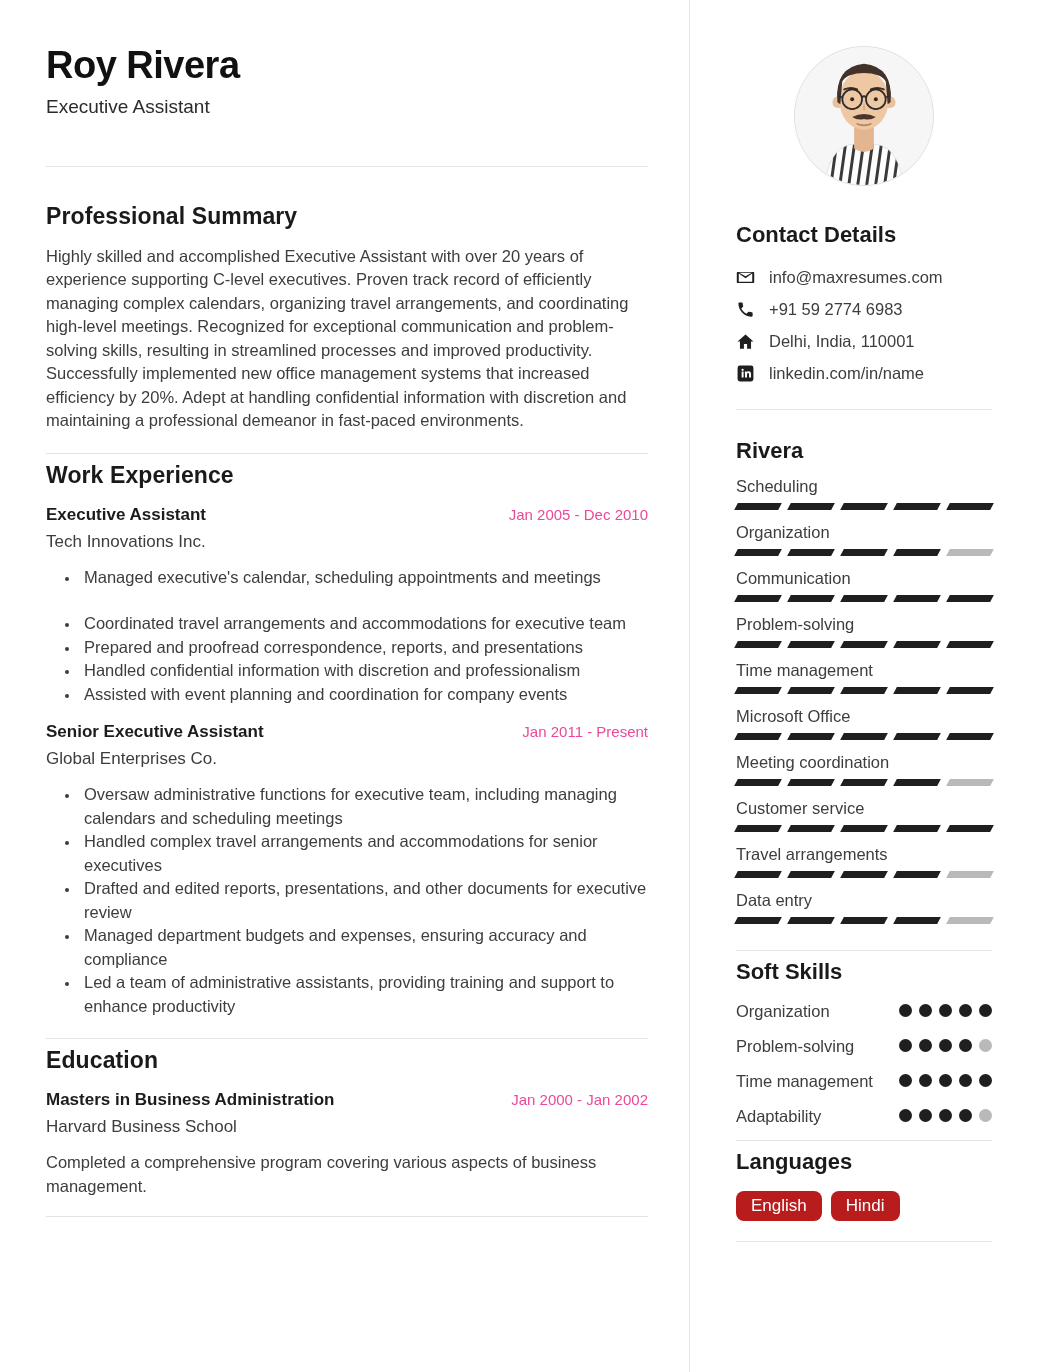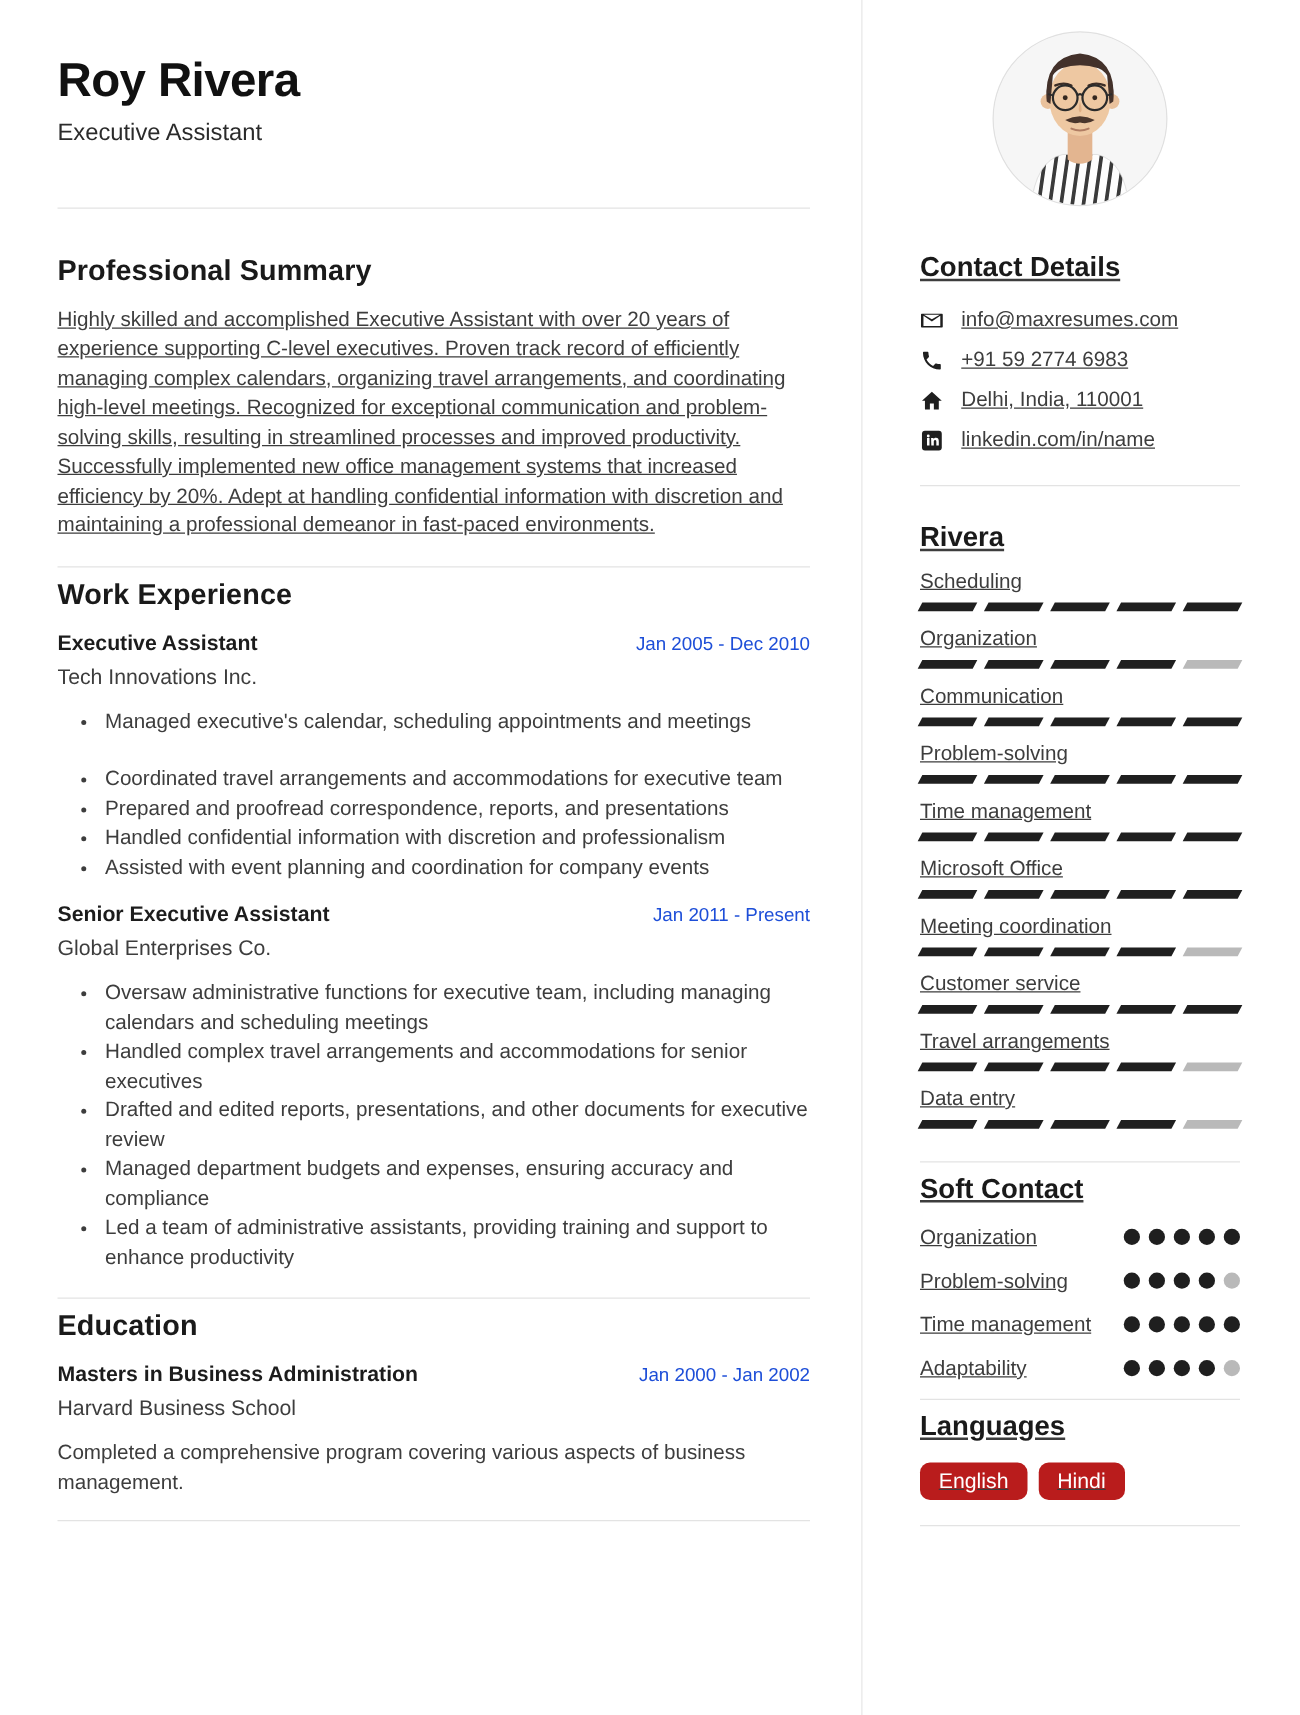--- a/index.html
+++ b/index.html
@@ -23,44 +23,43 @@
   .header-rule { margin-top: 48px; }
   .section-heading {
     font-size: 23px; font-weight: 700; color: #1a1a1a; letter-spacing: 0.1px;
   }
   .summary-heading { margin-top: 36px; }
   .section-rule { margin-top: 20px; }
   .tight-heading { margin-top: 8px; }
   .summary-text {
     margin-top: 15px; font-size: 16.5px; line-height: 23.5px; color: #3d3d3d;
     max-width: 602px;
-    text-decoration: underline;
   }
   .job-head, .edu-head {
     display: flex; justify-content: space-between; align-items: baseline;
     margin-top: 16px; max-width: 602px;
   }
   .job-title, .degree { font-size: 17px; font-weight: 700; color: #1c1c1c; }
-  .dates { font-size: 15px; color: #1d4ed8; }
+  .dates { font-size: 15px; color: #ec4899; }
   .company, .school { font-size: 17px; color: #3d3d3d; margin-top: 7px; }
   ul.bullets { margin: 14px 0 14px; padding-left: 34px; max-width: 602px; }
   ul.bullets li {
     font-size: 16.5px; line-height: 23.5px; color: #3d3d3d; padding-left: 4px;
   }
   ul.bullets li::marker { color: #3d3d3d; font-size: 0.85em; }
   li.gap-after { margin-bottom: 23px; }
   .edu-desc { margin-top: 14px; font-size: 16.5px; line-height: 23.5px; max-width: 602px; }
   .edu-item { margin-bottom: 18px; }
   .final-rule { margin-top: 18px; }
 
   
   .v-divider { width: 1px; background: #e8e8e8; margin-left: 41px; align-self: stretch; }
 
   
-  .sidebar { width: 256px; margin-left: 46px; padding-top: 25px; text-decoration: underline; }
+  .sidebar { width: 256px; margin-left: 46px; padding-top: 46px; }
   .avatar-wrap { display: flex; justify-content: center; }
   .avatar {
     width: 140px; height: 140px; border-radius: 50%;
     border: 1px solid #e0e0e0; overflow: hidden; background: #f6f6f6;
   }
   .sb-heading {
     font-size: 22px; font-weight: 700; color: #1a1a1a;
   }
   .contact-heading { margin-top: 36px; }
   .contact-list { margin-top: 20px; }
@@ -353,21 +352,21 @@
             <span class="seg filled"></span>
             <span class="seg filled"></span>
             <span class="seg filled"></span>
             <span class="seg"></span>
           </div>
       </div>
     </div>
 
     <hr class="sb-rule">
 
-    <h3 class="sb-heading soft-heading">Soft Contact</h3>
+    <h3 class="sb-heading soft-heading">Soft Skills</h3>
     <div class="soft-list">
       <div class="soft-item">
         <span class="soft-name">Organization</span>
         <div class="dots">
             <span class="dot filled"></span>
             <span class="dot filled"></span>
             <span class="dot filled"></span>
             <span class="dot filled"></span>
             <span class="dot filled"></span>
           </div>

